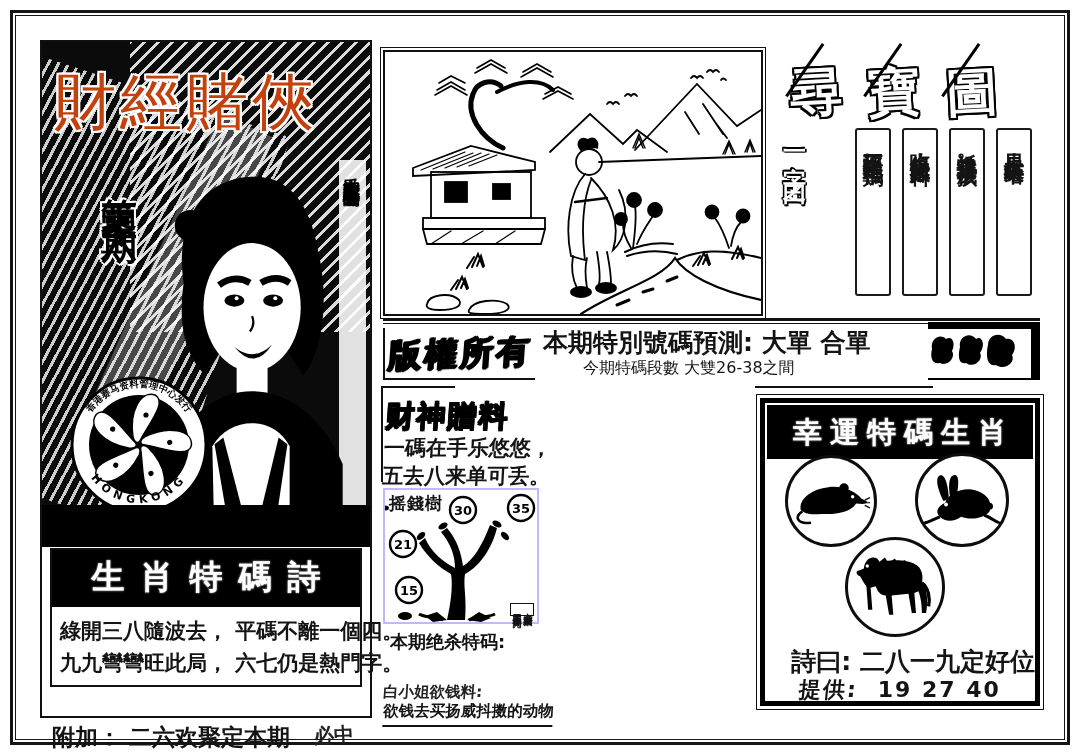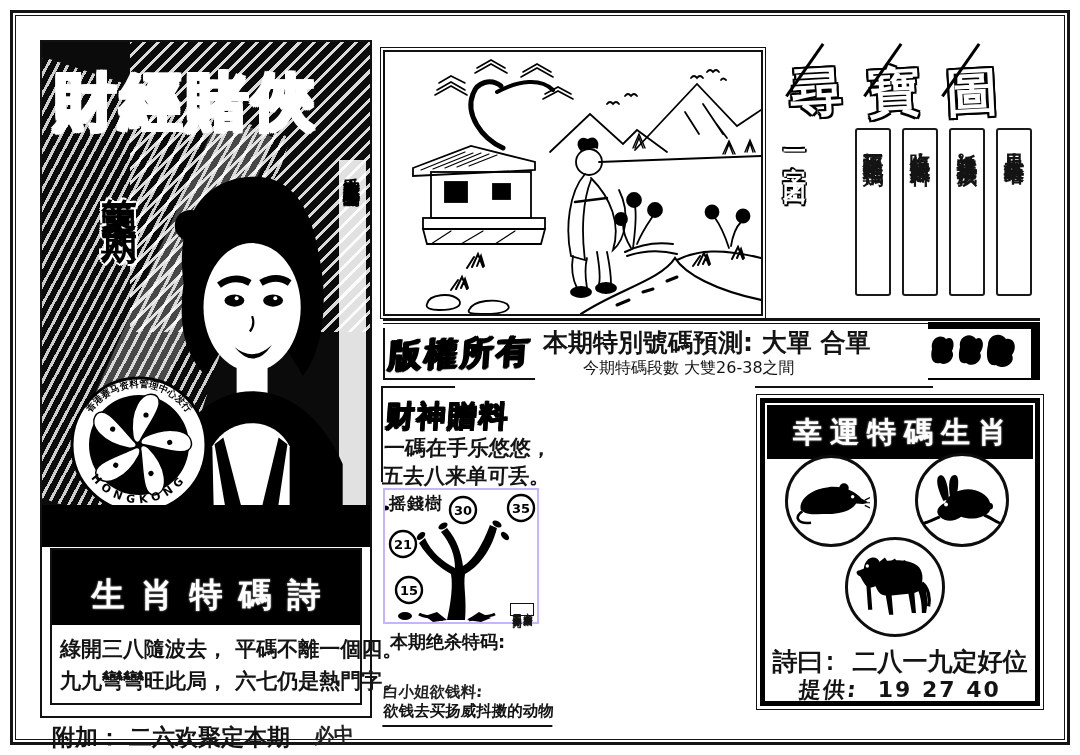--- a/index.html
+++ b/index.html
@@ -10,34 +10,34 @@
   .frame::after{content:"";position:absolute;inset:2px;border:1px solid #161616;}
 
   
   .masthead{position:absolute;left:40px;top:40px;width:332px;height:678px;border:2px solid #111;background:#fff;}
   .photo{position:absolute;left:0;top:0;right:0;height:505px;background:#0b0b0b;overflow:hidden;}
   .photo .stripes-tr{position:absolute;right:-60px;top:-40px;width:300px;height:330px;
      background:repeating-linear-gradient(135deg,transparent 0 7px,#fff 7px 10px);opacity:.85;transform:rotate(0deg);}
   .photo .stripes-bl{position:absolute;left:-70px;bottom:40px;width:260px;height:420px;
      background:repeating-linear-gradient(100deg,transparent 0 6px,#fff 6px 9px);opacity:.8;transform:rotate(18deg);}
   .photo .beam{position:absolute;left:110px;top:70px;width:60px;height:320px;background:#fff;opacity:.25;transform:rotate(24deg);}
-  .mast-title{position:absolute;left:12px;top:18px;width:318px;font-size:62px;font-weight:700;letter-spacing:4px;
-     color:#ffffff;white-space:nowrap;
+  .mast-title{position:absolute;left:12px;top:18px;width:318px;font-size:62px;font-weight:400;letter-spacing:4px;
+     color:#c2410c;white-space:nowrap;
      text-shadow:-2px 0 #fff,2px 0 #fff,0 -2px #fff,0 2px #fff,-2px -2px #fff,2px 2px #fff,-2px 2px #fff,2px -2px #fff;}
   .mast-issue{position:absolute;left:52px;top:128px;writing-mode:vertical-rl;text-orientation:upright;
      font-size:36px;font-weight:900;letter-spacing:6px;color:#000;
      text-shadow:-2px 0 #fff,2px 0 #fff,0 -2px #fff,0 2px #fff,-2px -2px #fff,2px 2px #fff;}
   .mast-pub{position:absolute;right:4px;top:118px;height:384px;writing-mode:vertical-rl;text-orientation:upright;
      font-size:17px;font-weight:700;color:#000;background:rgba(255,255,255,.88);padding:4px 2px;letter-spacing:1px;}
   .portrait{position:absolute;left:104px;top:126px;}
   .photo .black-band{position:absolute;left:0;right:0;bottom:0;height:42px;background:#000;}
 
   .poem-box{position:absolute;left:8px;right:8px;top:506px;border:2px solid #111;background:#fff;}
   .poem-head{background:#000;color:#fff;text-align:center;font-size:33px;font-weight:900;
-     letter-spacing:16px;padding:23px 0 7px 16px;
+     letter-spacing:16px;padding:5px 0 7px 16px;
      text-shadow:0 0 2px #fff;}
   .poem-lines{padding:9px 8px 6px 8px;font-size:21px;font-weight:800;line-height:1.5;white-space:nowrap;}
   .addendum{position:absolute;left:10px;right:10px;top:644px;font-size:23px;font-weight:900;white-space:nowrap;margin-top:36px;}
   .addendum .note{float:right;font-weight:600;font-size:20px;transform:rotate(-3deg);margin-right:6px;color:#222;}
 
   
   .picture{position:absolute;left:383px;top:50px;width:380px;height:266px;border:2px solid #111;
      outline:1px solid #111;outline-offset:2px;background:#fff;}
 
   
@@ -86,21 +86,21 @@
   
   .lucky{position:absolute;left:760px;top:398px;width:280px;height:308px;border:5px solid #000;
      outline:1px solid #111;outline-offset:3px;background:#fff;}
   .lucky-head{margin:2px 2px 0 2px;background:#000;color:#fff;text-align:center;
      font-size:29px;font-weight:900;letter-spacing:8px;padding:8px 0 6px 8px;text-shadow:0 0 2px #fff;}
   .zcircle{position:absolute;border:3px solid #0d0d0d;border-radius:50%;background:#fff;
      display:flex;align-items:center;justify-content:center;}
   .zc-rat{left:20px;top:52px;width:92px;height:92px;}
   .zc-rabbit{left:150px;top:50px;width:94px;height:94px;}
   .zc-horse{left:80px;top:134px;width:100px;height:100px;}
-  .lucky-poem{position:absolute;left:0;right:0;top:242px;text-align:center;font-size:25px;font-weight:900;white-space:nowrap;font-family:Liberation Mono, monospace;}
+  .lucky-poem{position:absolute;left:0;right:0;top:242px;text-align:right;font-size:25px;font-weight:900;white-space:nowrap;}
   .lucky-provide{position:absolute;left:0;right:0;top:272px;text-align:center;font-size:22px;font-weight:900;letter-spacing:2px;}
   .lucky-provide .lbl{transform:skewX(-6deg);display:inline-block;margin-right:10px;}
 
   svg{display:block;}
 </style>
 </head>
 <body>
 
 <div class="page">
   <div class="frame"></div>

